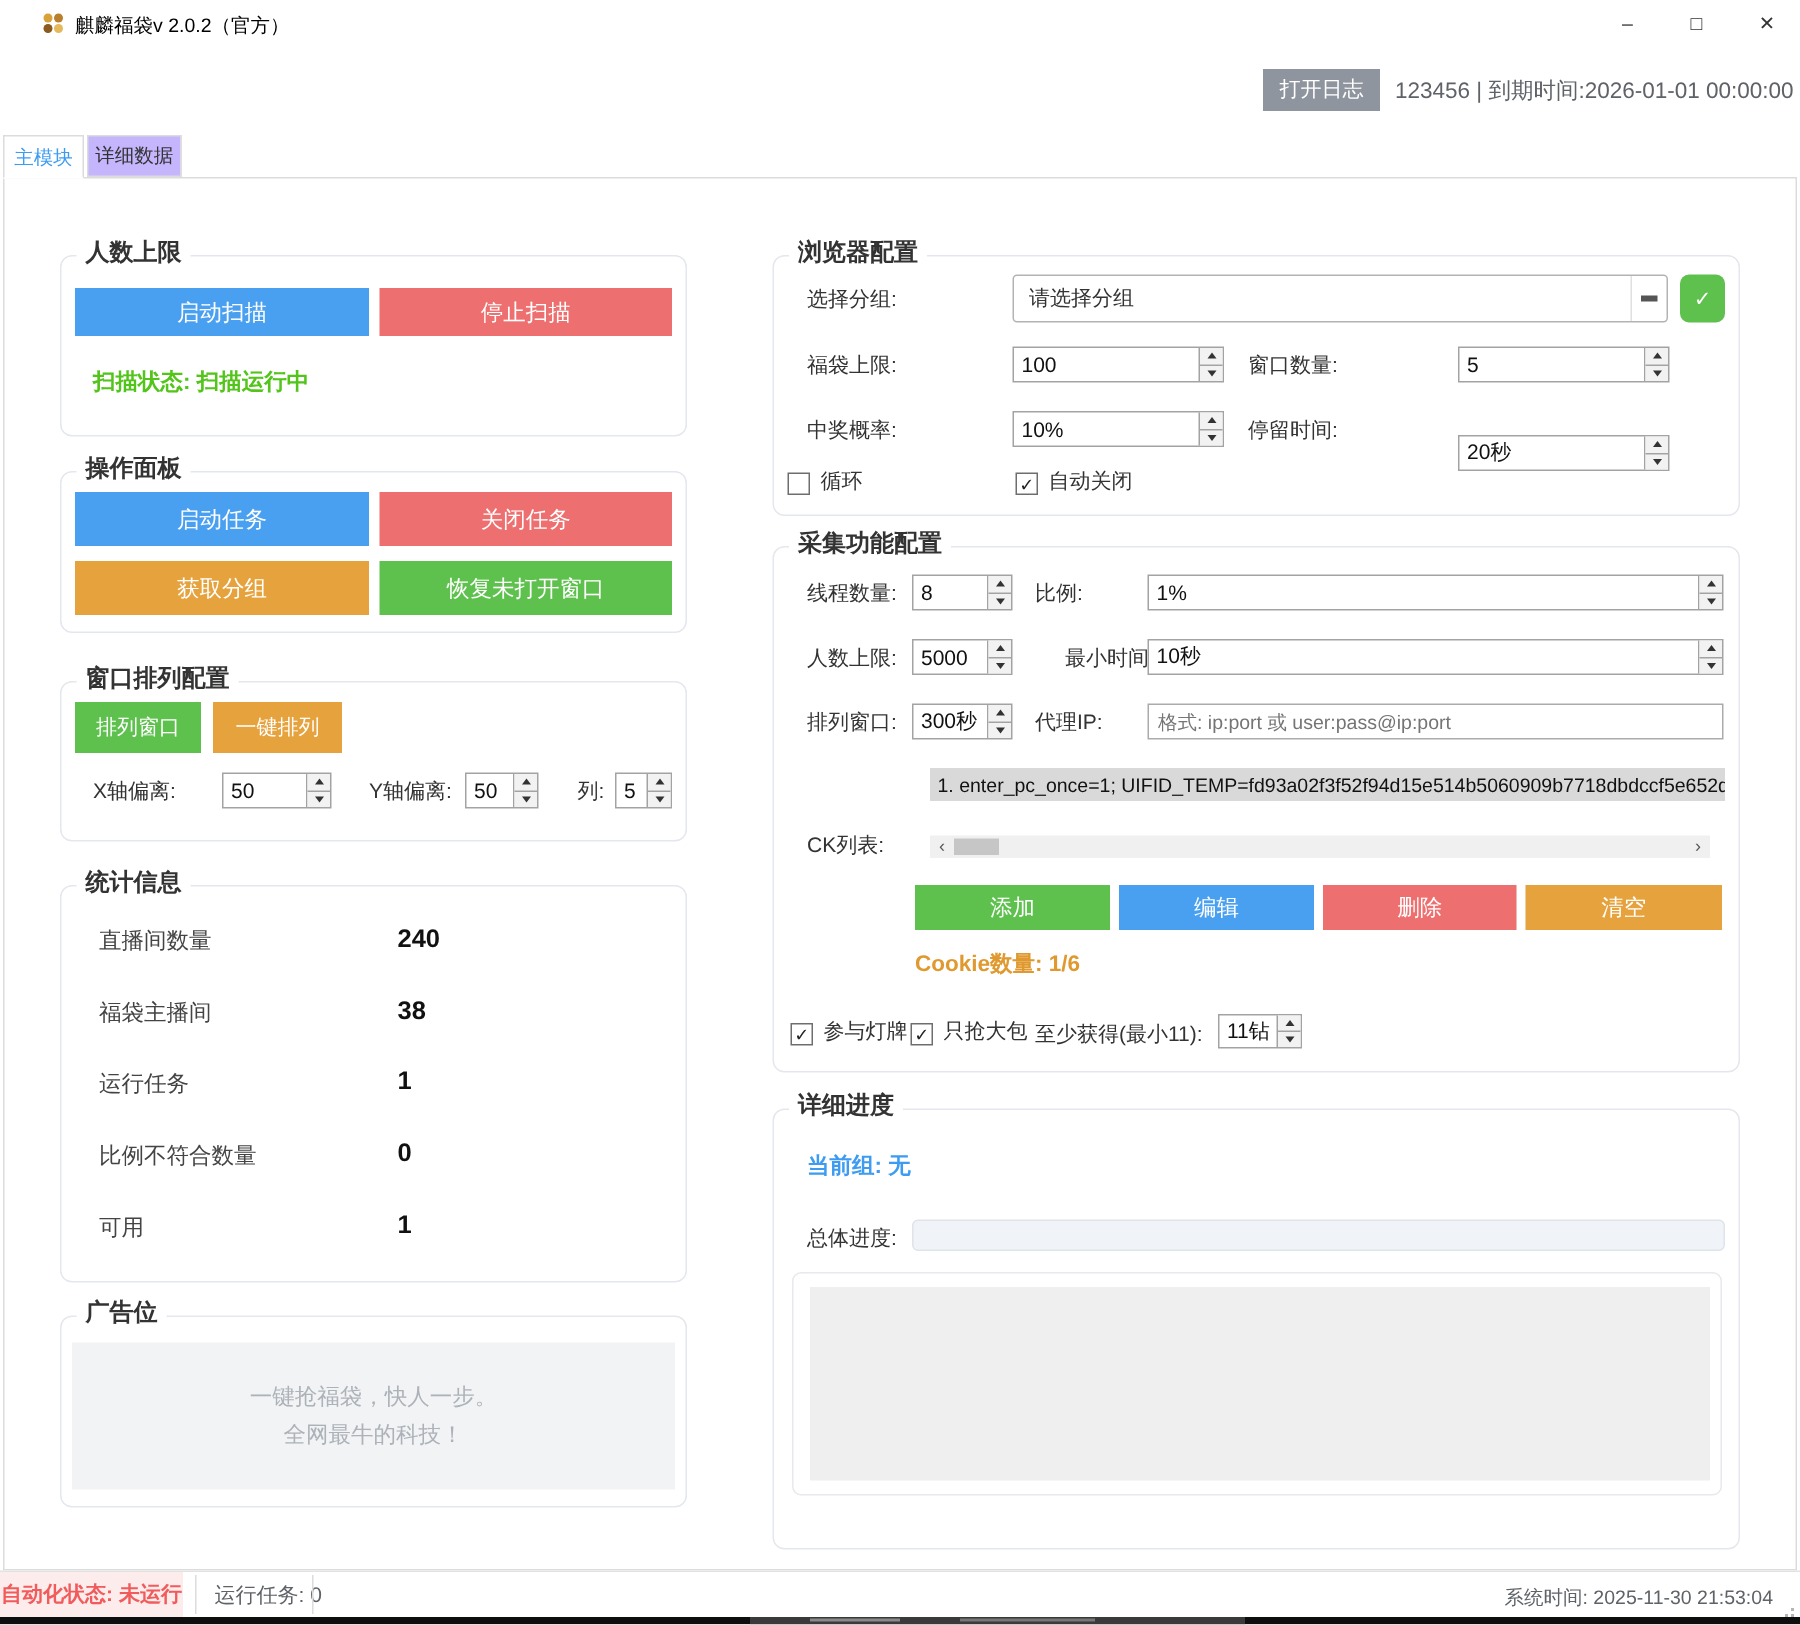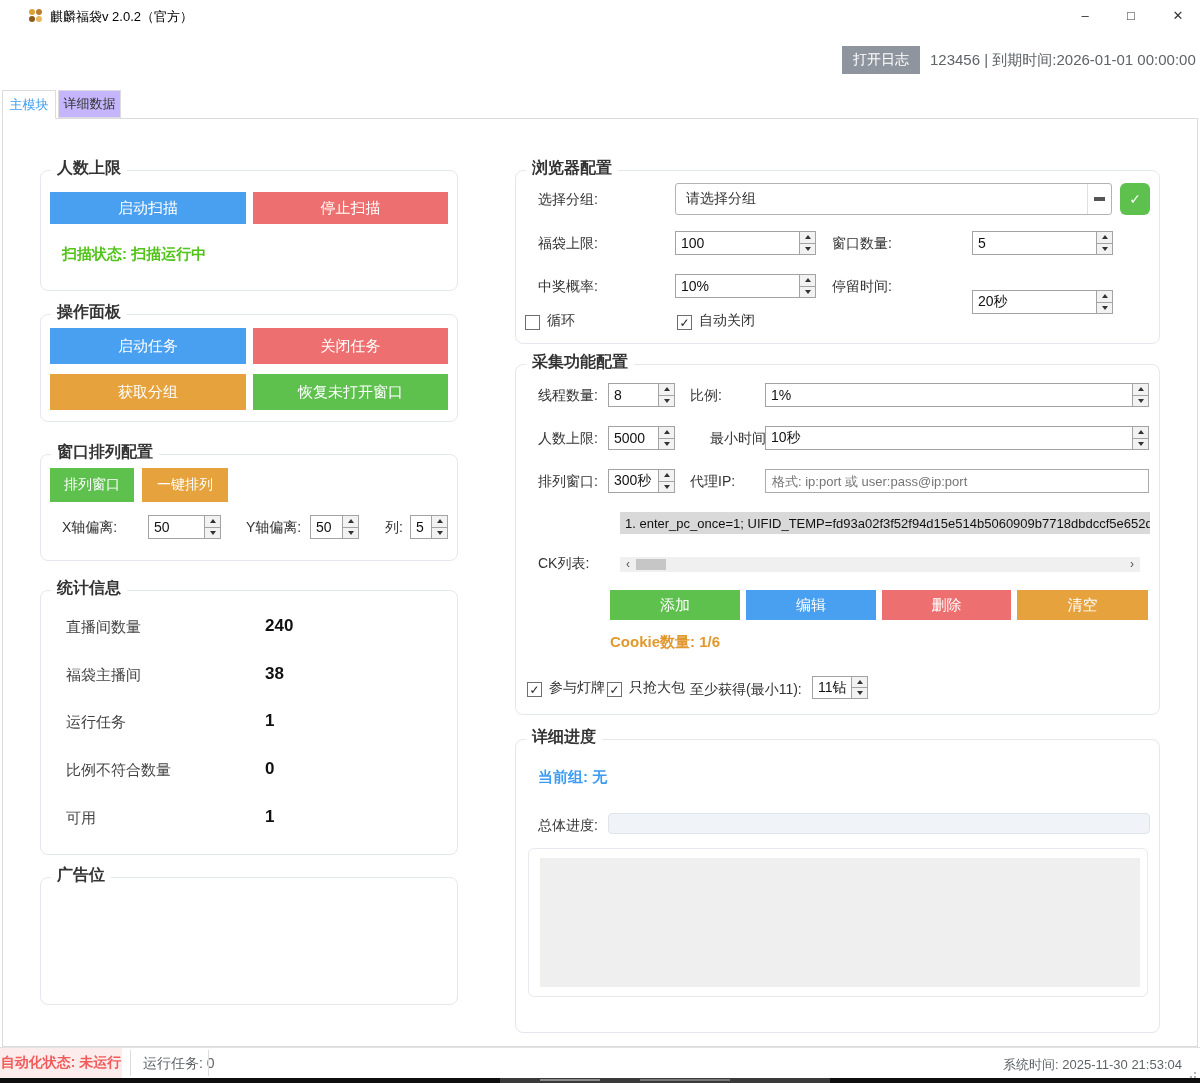--- a/index.html
+++ b/index.html
@@ -133,20 +133,24 @@
     <div class="statrow-label" style="left:66px;top:713px;">运行任务</div>
     <div class="statrow-value" style="left:265px;top:711px;">1</div>
     <div class="statrow-label" style="left:66px;top:761px;">比例不符合数量</div>
     <div class="statrow-value" style="left:265px;top:759px;">0</div>
     <div class="statrow-label" style="left:66px;top:809px;">可用</div>
     <div class="statrow-value" style="left:265px;top:807px;">1</div>
 
     <div class="grp" style="left:40px;top:877px;width:418px;height:128px;">
       <div class="legend">广告位</div>
     </div>
+    <div class="abs" style="left:48px;top:895px;width:402px;height:98px;background:#f1f3f5;display:flex;flex-direction:column;align-items:center;justify-content:center;gap:6px;">
+      <div style="font-size:15px;color:#adb2b8;">一键抢福袋，快人一步。</div>
+      <div style="font-size:15px;color:#adb2b8;">全网最牛的科技！</div>
+    </div>
 
     <div class="grp" style="left:515px;top:170px;width:645px;height:174px;">
       <div class="legend">浏览器配置</div>
     </div>
     <div class="lbl" style="left:538px;top:191px;">选择分组:</div>
     <div class="abs" style="left:675px;top:183px;width:437px;height:32px;border:1px solid #b3b3b3;border-radius:3px;background:#fff;display:flex;align-items:center;">
       <div style="flex:1;padding:0 10px;font-size:14px;color:#333;">请选择分组</div>
       <div style="width:24px;height:100%;border-left:1px solid #e0e0e0;display:flex;align-items:center;justify-content:center;">
         <span style="display:block;width:11px;height:4px;background:#555;"></span>
       </div>

